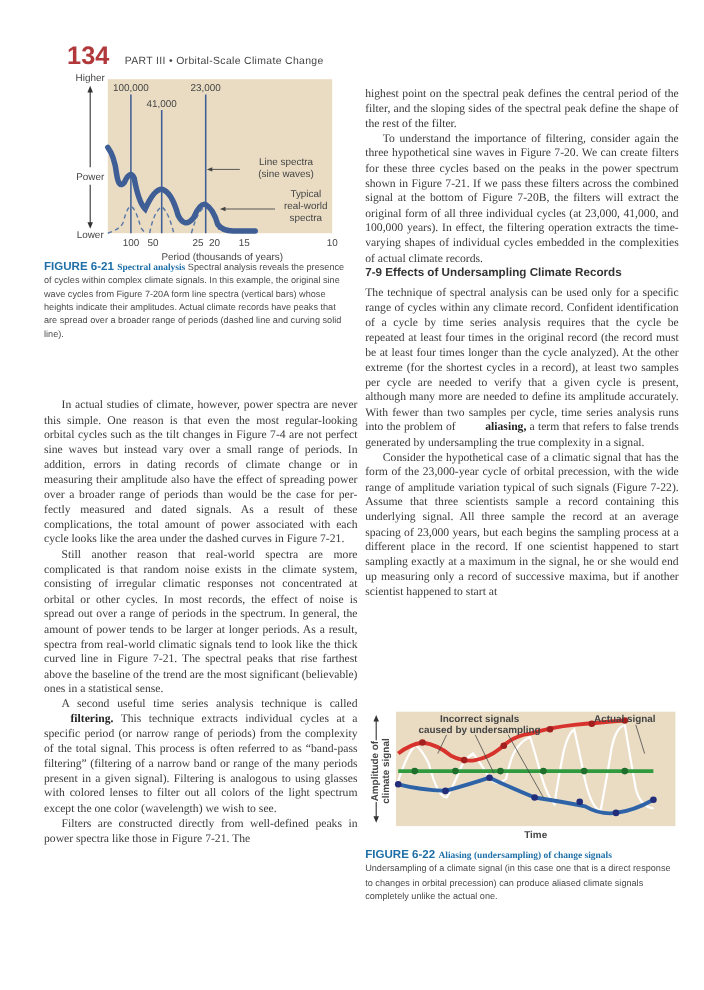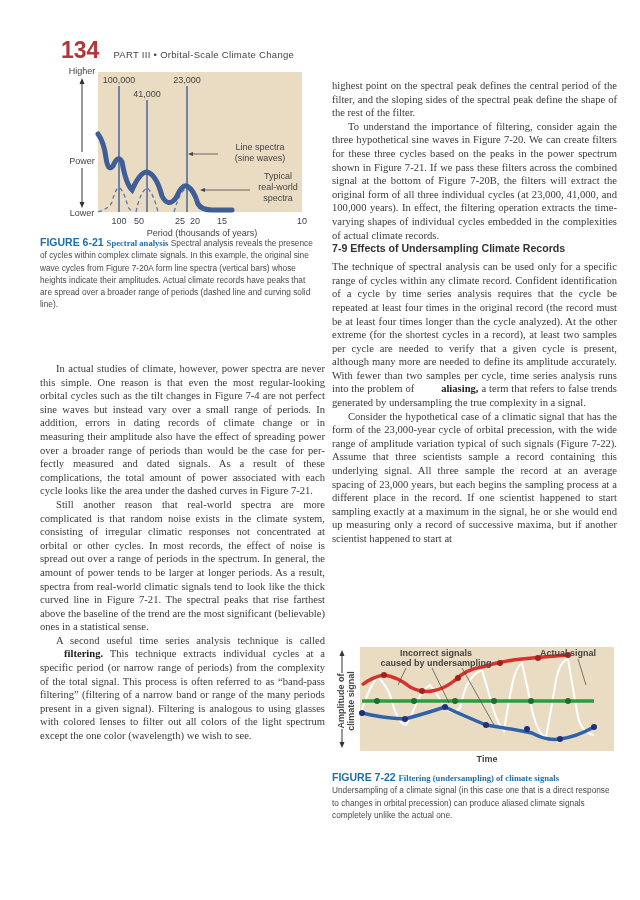--- a/index.html
+++ b/index.html
@@ -89,20 +89,21 @@
 
 <div class="col col-left caption" style="top:236px; width:278px;">
   <span class="fig-label">FIGURE 6-21</span><span class="fig-title">Spectral analysis</span>
   <span>Spectral analysis reveals the presence of cycles within complex climate signals. In this example, the original sine wave cycles from Figure 7-20A form line spectra (vertical bars) whose heights indicate their amplitudes. Actual climate records have peaks that are spread over a broader range of periods (dashed line and curving solid line).</span>
 </div>
 
 <div class="col col-left" style="top:362px;">
   <p class="body">In actual studies of climate, however, power spectra are never this simple. One reason is that even the most regular-looking orbital cycles such as the tilt changes in Figure 7-4 are not perfect sine waves but instead vary over a small range of periods. In addition, errors in dat­ing records of climate change or in measuring their amplitude also have the effect of spreading power over a broader range of periods than would be the case for per­fectly measured and dated signals. As a result of these complications, the total amount of power associated with each cycle looks like the area under the dashed curves in Figure 7-21.</p>
   <p class="body">Still another reason that real-world spectra are more complicated is that random noise exists in the climate system, consisting of irregular climatic responses not concentrated at orbital or other cycles. In most records, the effect of noise is spread out over a range of periods in the spectrum. In general, the amount of power tends to be larger at longer periods. As a result, spectra from real-world climatic signals tend to look like the thick curved line in Figure 7-21. The spectral peaks that rise farthest above the baseline of the trend are the most sig­nificant (believable) ones in a statistical sense.</p>
   <p class="body"><span>A second useful time series analysis technique is called </span><b>filtering.</b><span> This technique extracts individual cycles at a specific period (or narrow range of periods) from the complexity of the total signal. This process is often referred to as “band-pass filtering” (filtering of a narrow band or range of the many periods present in a given signal). Filtering is analogous to using glasses with colored lenses to filter out all colors of the light spec­trum except the one color (wavelength) we wish to see.</span></p>
+  <p class="body">Filters are constructed directly from well-defined peaks in power spectra like those in Figure 7-21. The</p>
 </div>
 
 <div class="col col-right" style="top:79px;">
   <p class="body noindent">highest point on the spectral peak defines the central period of the filter, and the sloping sides of the spectral peak define the shape of the rest of the filter.</p>
   <p class="body">To understand the importance of filtering, consider again the three hypothetical sine waves in Figure 7-20. We can create filters for these three cycles based on the peaks in the power spectrum shown in Figure 7-21. If we pass these filters across the combined signal at the bottom of Figure 7-20B, the filters will extract the orig­inal form of all three individual cycles (at 23,000, 41,000, and 100,000 years). In effect, the filtering oper­ation extracts the time-varying shapes of individual cycles embedded in the complexities of actual climate records.</p>
   <div class="section-head" style="">7-9  Effects of Undersampling Climate Records</div>
   <p class="body noindent"><span>The technique of spectral analysis can be used only for a specific range of cycles within any climate record. Con­fident identification of a cycle by time series analysis requires that the cycle be repeated at least four times in the original record (the record must be at least four times longer than the cycle analyzed). At the other extreme (for the shortest cycles in a record), at least two samples per cycle are needed to verify that a given cycle is present, although many more are needed to define its amplitude accurately. With fewer than two samples per cycle, time series analysis runs into the problem of </span><b>aliasing,</b><span> a term that refers to false trends generated by undersampling the true complexity in a signal.</span></p>
   <p class="body">Consider the hypothetical case of a climatic signal that has the form of the 23,000-year cycle of orbital precession, with the wide range of amplitude variation typical of such signals (Figure 7-22). Assume that three scientists sample a record containing this underlying signal. All three sample the record at an average spacing of 23,000 years, but each begins the sampling process at a different place in the record. If one scientist happened to start sampling exactly at a maximum in the signal, he or she would end up measuring only a record of succes­sive maxima, but if another scientist happened to start at</p>
 </div>
 
@@ -158,15 +159,15 @@
     <line x1="100" y1="23" x2="117" y2="58" stroke="#444" stroke-width="0.7"></line>
     <line x1="130" y1="23" x2="162" y2="80" stroke="#444" stroke-width="0.7"></line>
     <text x="236" y="11" font-size="9" fill="#444" text-anchor="middle">Actual signal</text>
     <line x1="246" y1="14" x2="254" y2="40" stroke="#444" stroke-width="0.7"></line>
 
     <text x="155" y="117" font-size="9" fill="#444" text-anchor="middle">Time</text>
   </svg>
 </div>
 
 <div class="col col-right caption" style="top:771px; width:285px;">
-  <span class="fig-label">FIGURE 7-22</span><span class="fig-title">Filtering (undersampling) of climate signals</span><br>
+  <span class="fig-label">FIGURE 6-22</span><span class="fig-title">Aliasing (undersampling) of change signals</span><br>
   <span>Undersampling of a climate signal (in this case one that is a direct response to changes in orbital precession) can produce aliased climate signals completely unlike the actual one.</span>
 </div>
 
 </body></html>

